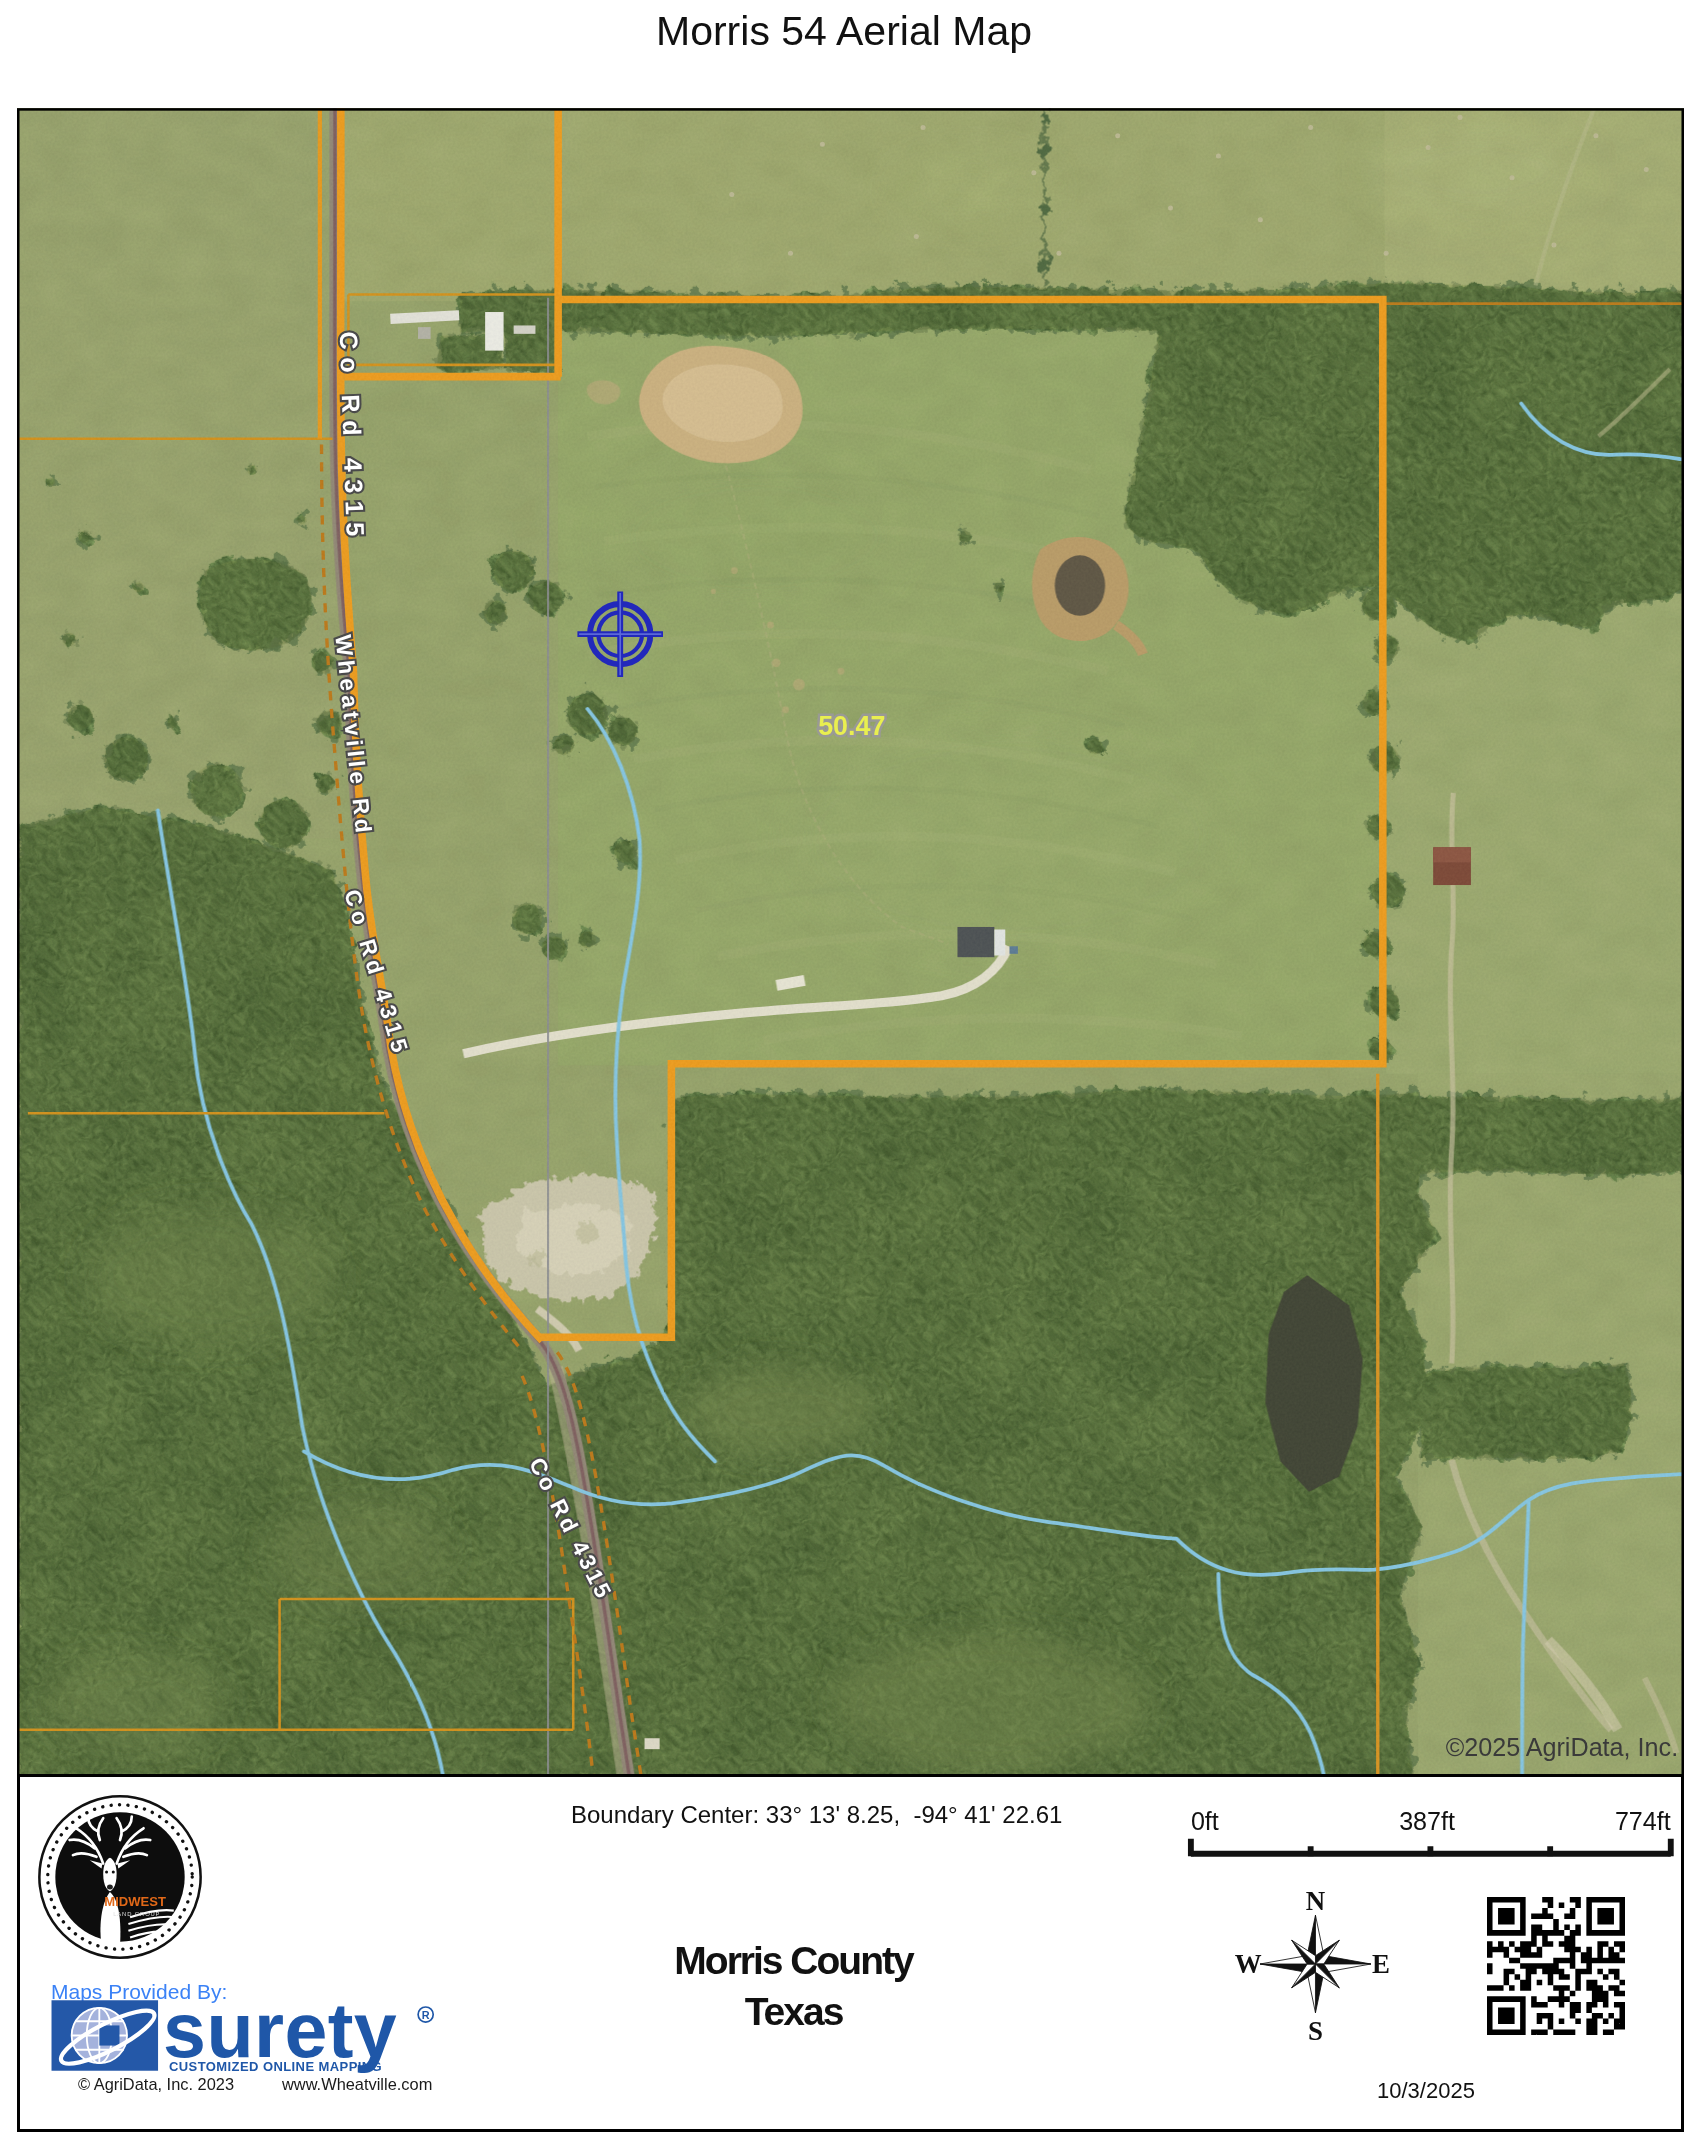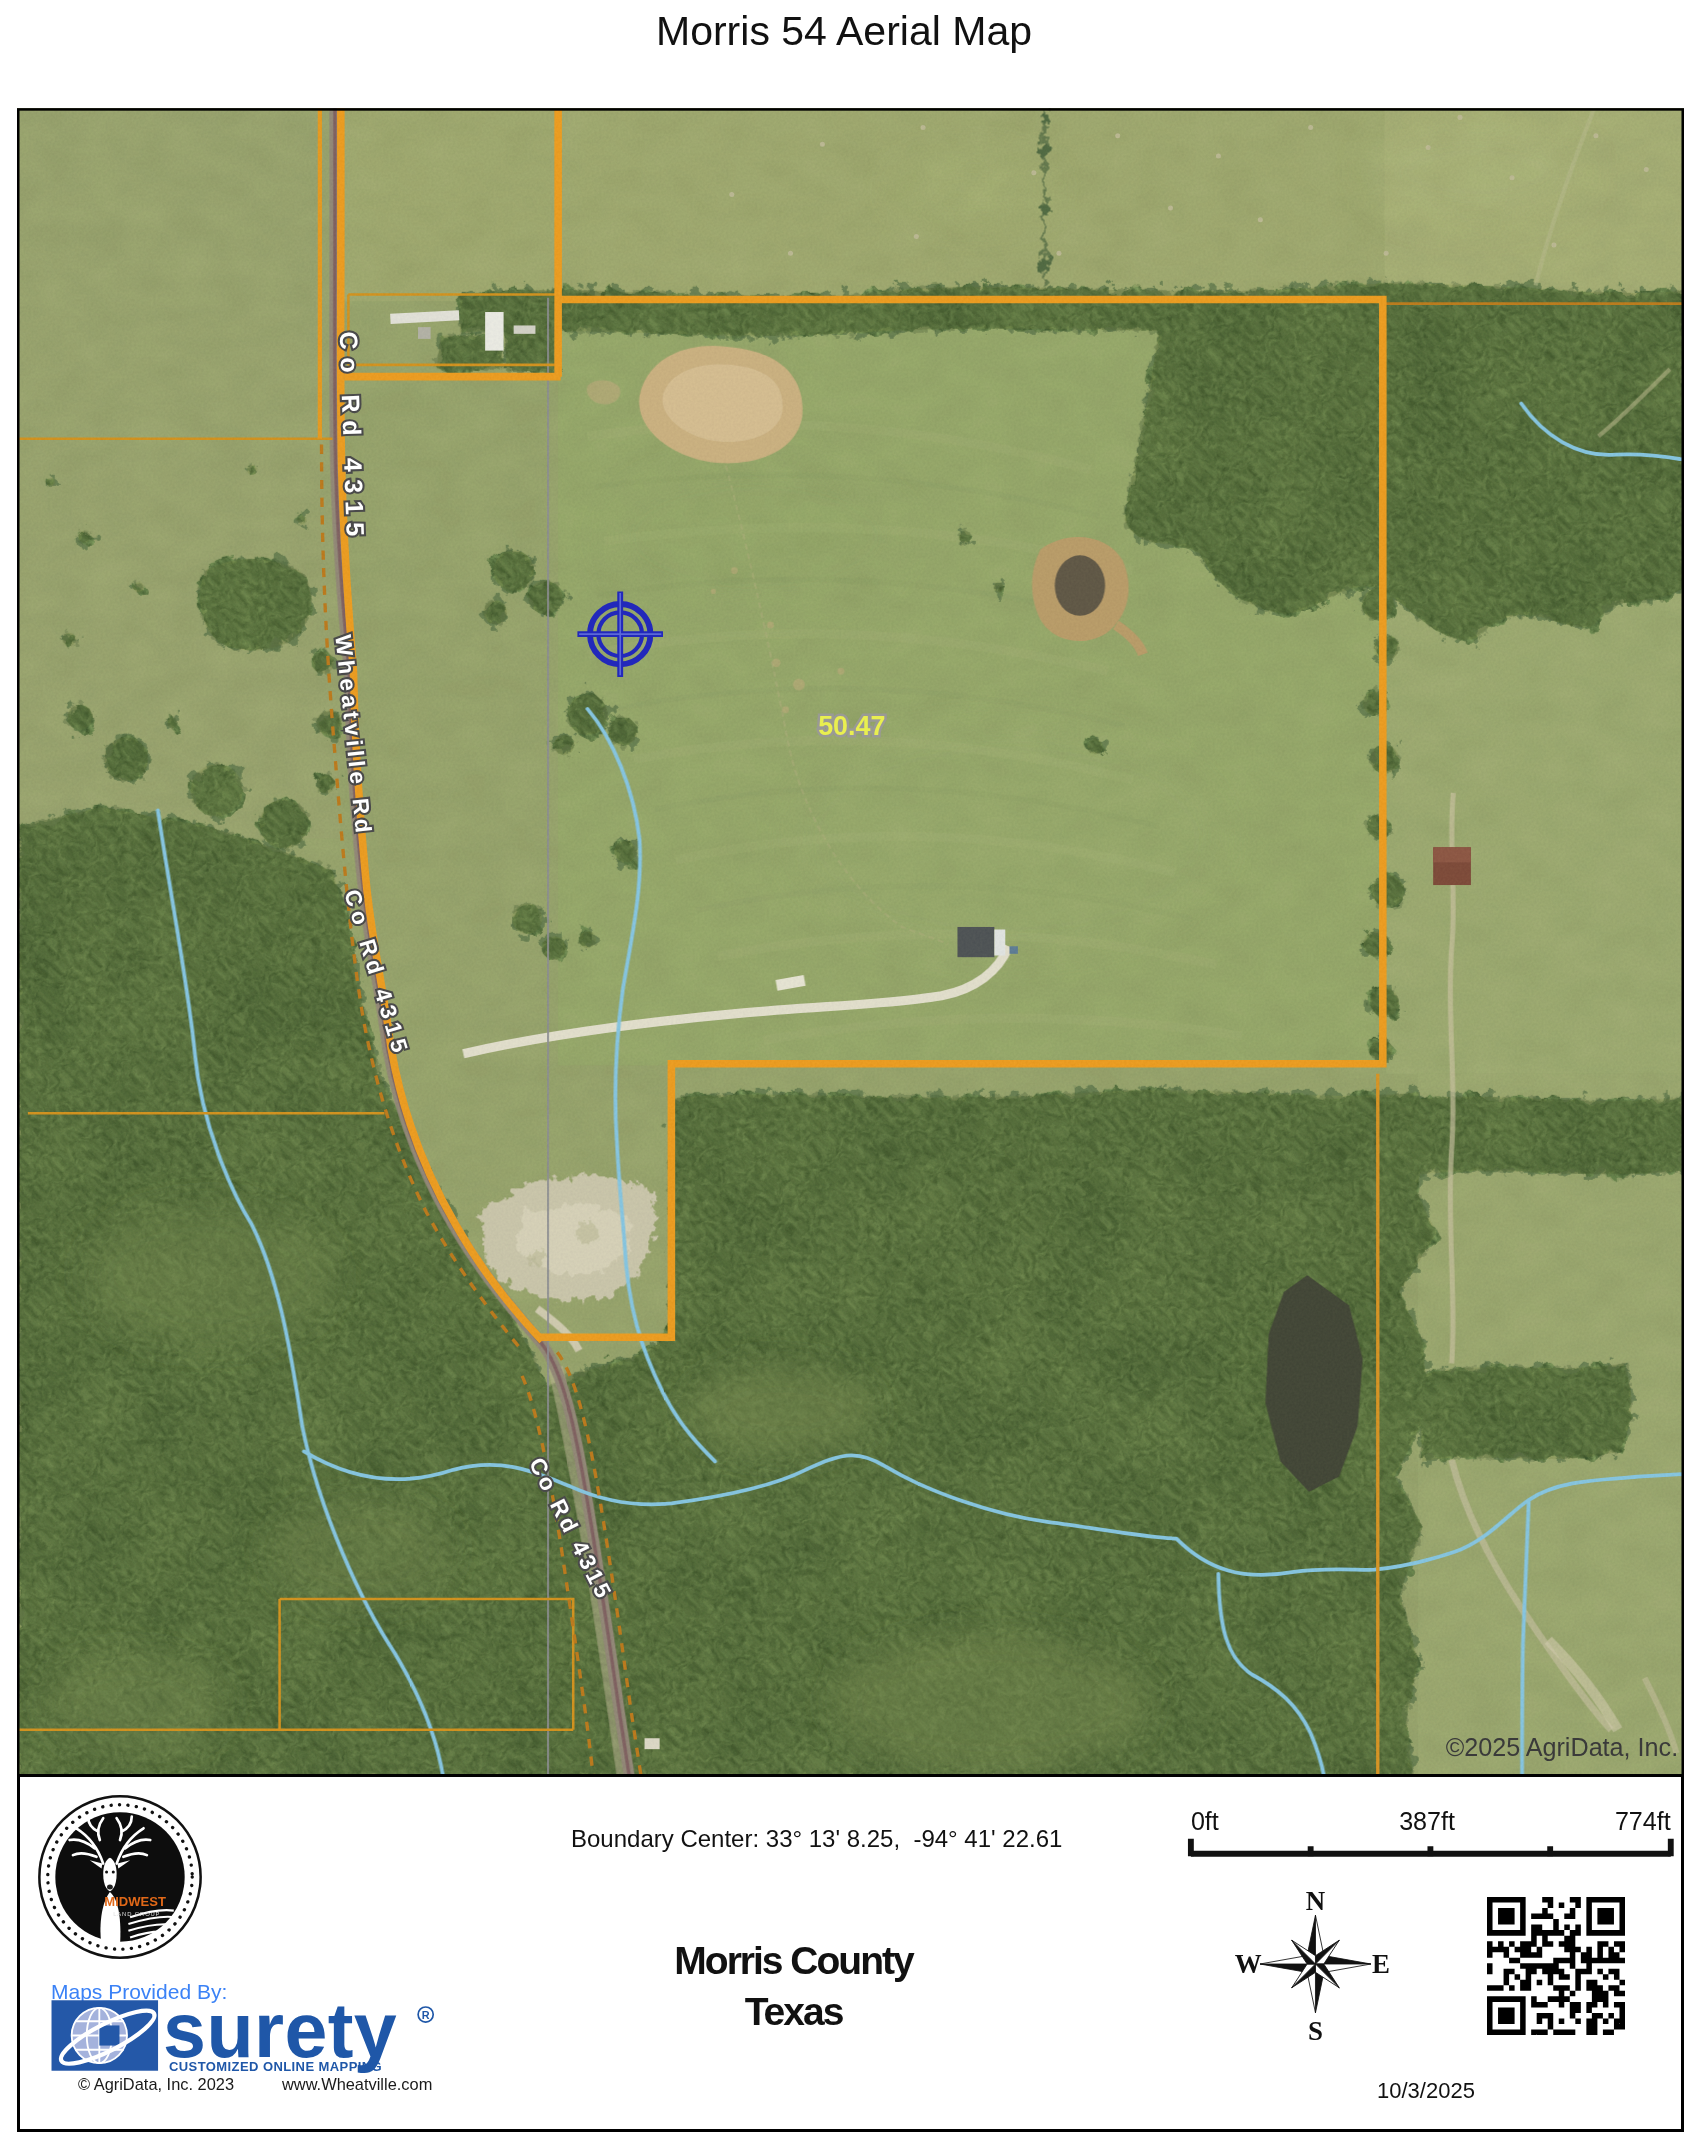--- a/index.html
+++ b/index.html
@@ -342,21 +342,21 @@
       <ellipse cx="70" cy="50" rx="62" ry="16" fill="none" stroke="#fff" stroke-width="5"></ellipse>
     </g>
 <text x="136" y="74" font-size="92" font-weight="bold" fill="#1f57a8" letter-spacing="0.5" font-family="Liberation Sans,sans-serif">surety</text>
 <circle cx="449" cy="23" r="9" fill="none" stroke="#1f57a8" stroke-width="2"></circle>
 <text x="449" y="28" font-size="13" font-weight="bold" fill="#1f57a8" text-anchor="middle" font-family="Liberation Sans,sans-serif">R</text>
 <text x="143" y="90" font-size="15.5" font-weight="bold" fill="#1f57a8" letter-spacing="0.5" font-family="Liberation Sans,sans-serif">CUSTOMIZED ONLINE MAPPING</text>
 </svg>
 <div class="abs" style="left:50px;top:2075px;font-size:16.4px;color:#1a1a1a;margin-left:28px;">© AgriData, Inc. 2023</div>
 <div class="abs" style="left:282px;top:2075px;font-size:16.4px;color:#1a1a1a;">www.Wheatville.com</div>
 
-<div class="abs" style="left:571px;top:1801px;font-size:24px;color:#111;margin-top:24px;">Boundary Center: 33° 13' 8.25,&nbsp; -94° 41' 22.61</div>
+<div class="abs" style="left:571px;top:1801px;font-size:24px;color:#111;">Boundary Center: 33° 13' 8.25,&nbsp; -94° 41' 22.61</div>
 <div class="abs" style="left:542px;top:1935px;width:503px;text-align:center;font-size:39px;font-weight:bold;color:#111;line-height:51px;letter-spacing:-2px;">Morris County<br>Texas</div>
 
 <svg class="abs" style="left:1183px;top:1796px;" width="499" height="67" viewBox="0 0 595 80">
 <g font-family="Liberation Sans,sans-serif" font-size="30" fill="#111">
 <text x="9" y="40">0ft</text>
 <text x="291" y="40" text-anchor="middle">387ft</text>
 <text x="582" y="40" text-anchor="end">774ft</text>
 </g>
 <path d="M9,51 L9,72 M152,60 L152,72 M295,60 L295,72 M438,60 L438,72 M582,51 L582,72" stroke="#111" stroke-width="7" fill="none"></path>
 <path d="M9,69 L582,69" stroke="#111" stroke-width="7"></path>

